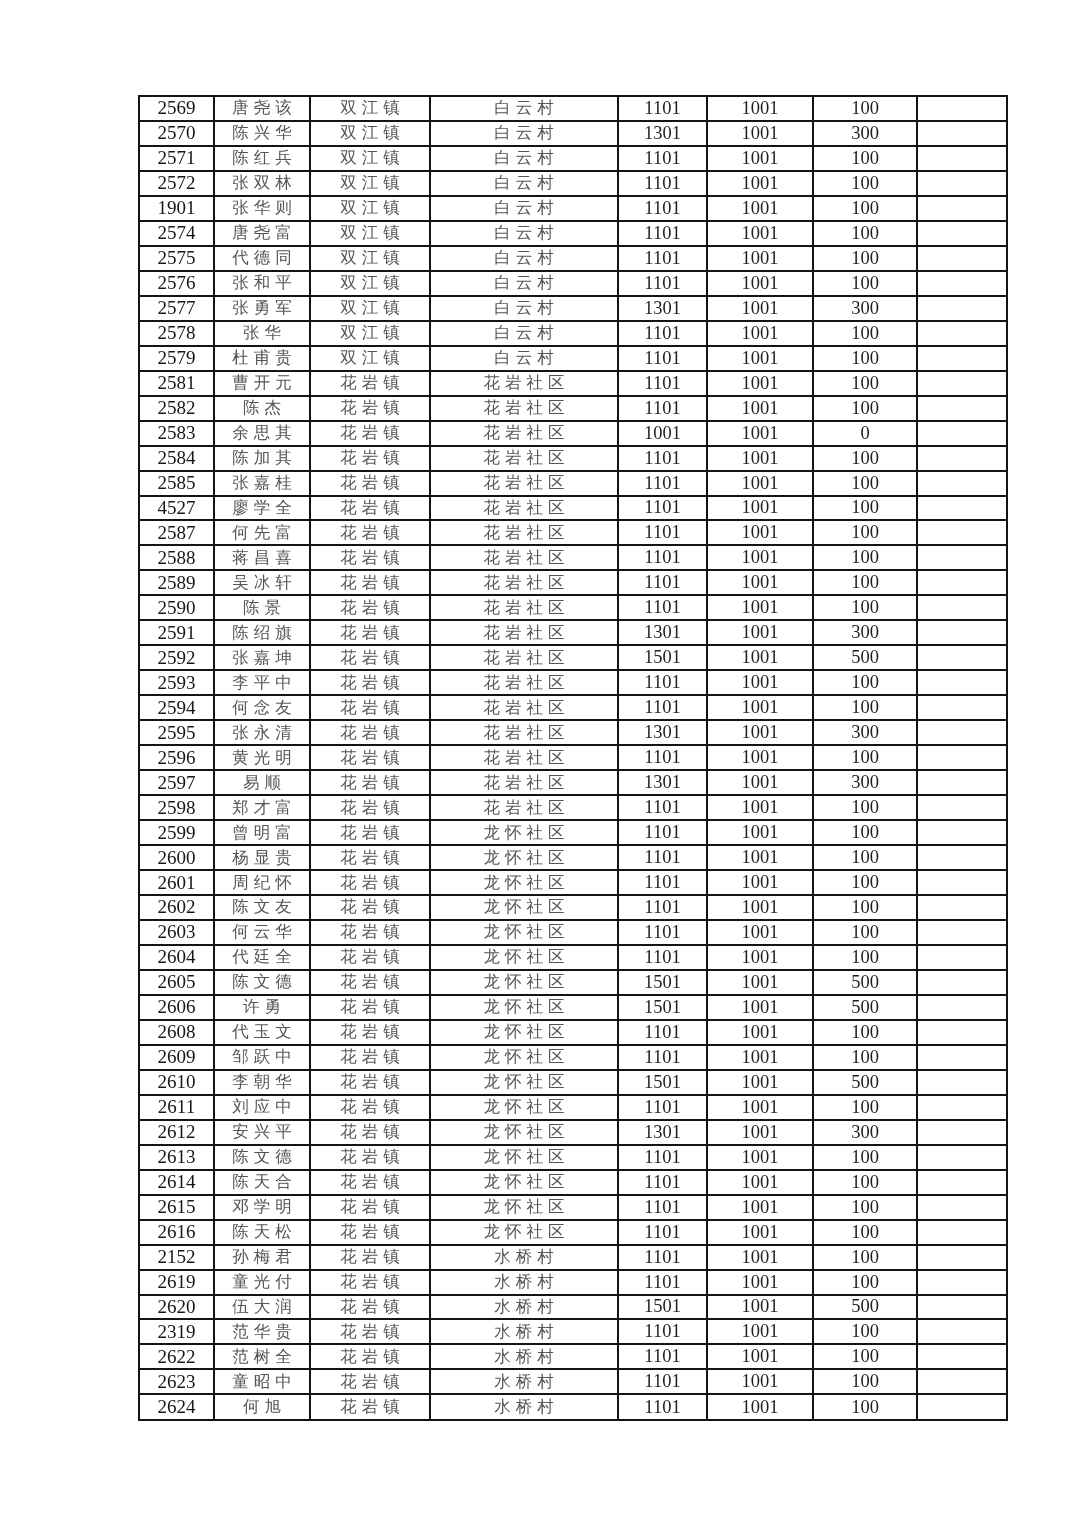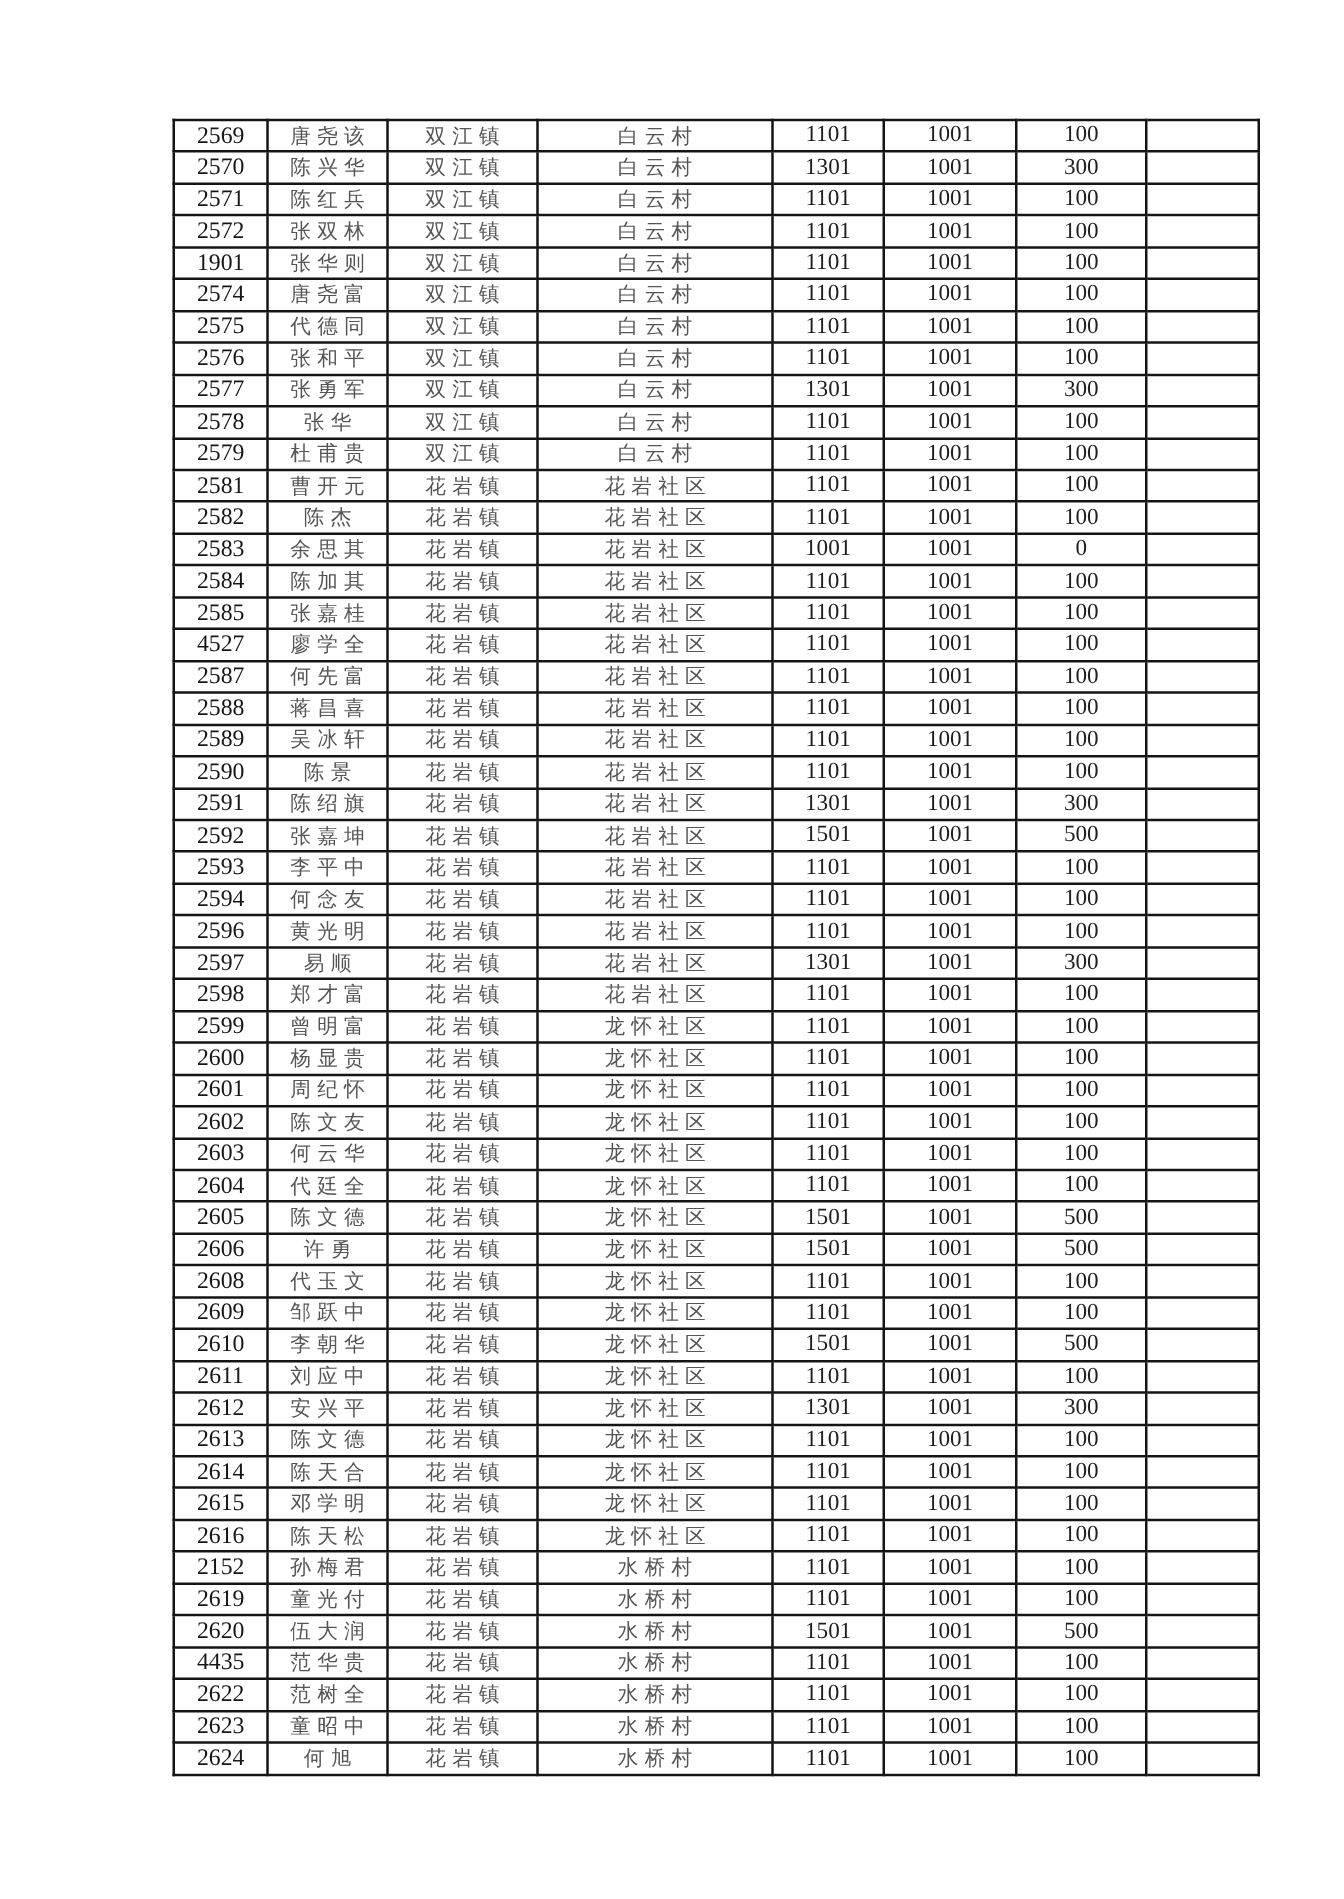--- a/index.html
+++ b/index.html
@@ -310,20 +310,30 @@
           <td class="col0 num">2594</td>
           <td class="col1 cjk">何念友</td>
           <td class="col2 cjk">花岩镇</td>
           <td class="col3 cjk">花岩社区</td>
           <td class="col4 num">1101</td>
           <td class="col5 num">1001</td>
           <td class="col6 num">100</td>
           <td class="col7 num"></td>
         </tr>
         <tr>
+          <td class="col0 num">2595</td>
+          <td class="col1 cjk">张永清</td>
+          <td class="col2 cjk">花岩镇</td>
+          <td class="col3 cjk">花岩社区</td>
+          <td class="col4 num">1301</td>
+          <td class="col5 num">1001</td>
+          <td class="col6 num">300</td>
+          <td class="col7 num"></td>
+        </tr>
+        <tr>
           <td class="col0 num">2596</td>
           <td class="col1 cjk">黄光明</td>
           <td class="col2 cjk">花岩镇</td>
           <td class="col3 cjk">花岩社区</td>
           <td class="col4 num">1101</td>
           <td class="col5 num">1001</td>
           <td class="col6 num">100</td>
           <td class="col7 num"></td>
         </tr>
         <tr>
@@ -540,21 +550,21 @@
           <td class="col0 num">2620</td>
           <td class="col1 cjk">伍大润</td>
           <td class="col2 cjk">花岩镇</td>
           <td class="col3 cjk">水桥村</td>
           <td class="col4 num">1501</td>
           <td class="col5 num">1001</td>
           <td class="col6 num">500</td>
           <td class="col7 num"></td>
         </tr>
         <tr>
-          <td class="col0 num">4435</td>
+          <td class="col0 num">2319</td>
           <td class="col1 cjk">范华贵</td>
           <td class="col2 cjk">花岩镇</td>
           <td class="col3 cjk">水桥村</td>
           <td class="col4 num">1101</td>
           <td class="col5 num">1001</td>
           <td class="col6 num">100</td>
           <td class="col7 num"></td>
         </tr>
         <tr>
           <td class="col0 num">2622</td>

